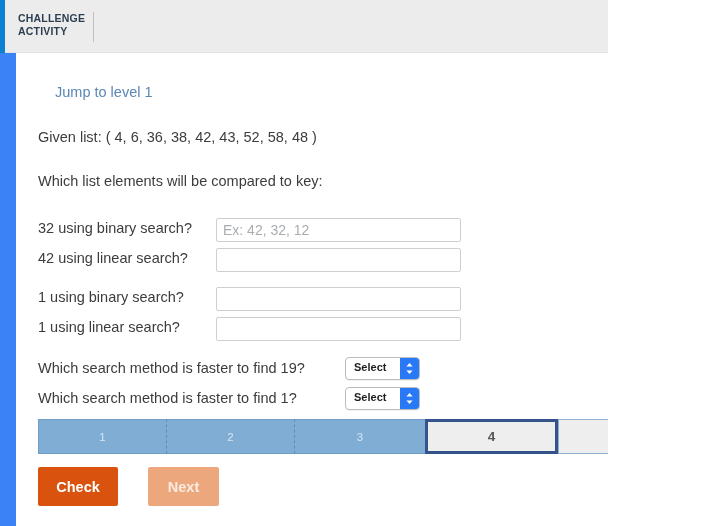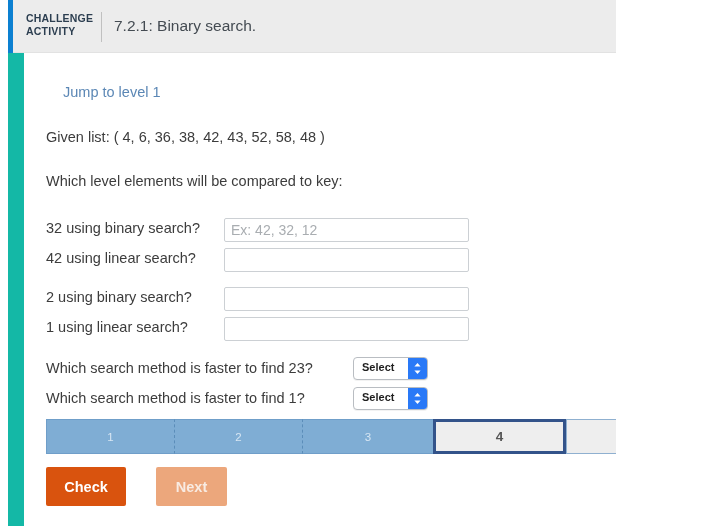--- a/index.html
+++ b/index.html
@@ -7,22 +7,21 @@
     margin: 0; padding: 0;
     width: 716px; height: 526px;
     background: #ffffff;
     font-family: "Liberation Sans", sans-serif;
     -webkit-font-smoothing: antialiased;
   }
   #app {
     position: relative;
     width: 608px; height: 526px;
     overflow: hidden;
-    background: #14b8a6;
-    margin-left: 8px;
+    background: #3b82f6;
   }
 
   
   .header {
     position: absolute; left: 0; top: 0;
     width: 716px; height: 53px;
     background: #ececec;
     border-bottom: 1px solid #e2e2e2;
   }
   .header-accent {
@@ -230,57 +229,56 @@
 </style>
 </head>
 <body>
 
 <div id="app">
 
   <div class="header">
     <div class="header-accent"></div>
     <div class="ca-label">CHALLENGE ACTIVITY</div>
     <div class="header-divider"></div>
-    <div class="header-title">7.2.1: Binary search.</div>
     <div class="bookmark-header">
       <svg width="34" height="38" viewBox="0 0 34 38">
         <path d="M5 2 H29 V27 L17 33 L5 27 Z" fill="#ffffff" stroke="#9a9a9a" stroke-width="1.3"></path>
       </svg>
     </div>
   </div>
 
   <div class="content">
 
     <a class="jump-link">Jump to level 1</a>
 
     <div class="given-list">Given list: ( 4, 6, 36, 38, 42, 43, 52, 58, 48 )</div>
-    <div class="prompt">Which level elements will be compared to key:</div>
+    <div class="prompt">Which list elements will be compared to key:</div>
 
     <div class="q-row r1">
       <span class="q-label">32 using binary search?</span>
       <input class="q-input" type="text" placeholder="Ex: 42, 32, 12" style="">
     </div>
 
     <div class="q-row r2">
       <span class="q-label">42 using linear search?</span>
       <input class="q-input" type="text" placeholder="" style="">
     </div>
 
     <div class="q-row r3">
-      <span class="q-label">2 using binary search?</span>
+      <span class="q-label">1 using binary search?</span>
       <input class="q-input" type="text" placeholder="" style="">
     </div>
 
     <div class="q-row r4">
       <span class="q-label">1 using linear search?</span>
       <input class="q-input" type="text" placeholder="" style="">
     </div>
 
     <div class="s-row s1">
-      <span class="s-label">Which search method is faster to find 23?</span>
+      <span class="s-label">Which search method is faster to find 19?</span>
       <div class="select-wrap">
         <span class="select-text">Select</span>
         <span class="select-arrows">
           <svg width="9" height="13" viewBox="0 0 9 13">
             <path d="M4.5 1 L7.6 4.6 H1.4 Z" fill="#ffffff"></path>
             <path d="M4.5 12 L7.6 8.4 H1.4 Z" fill="#ffffff"></path>
           </svg>
         </span>
       </div>
     </div>

